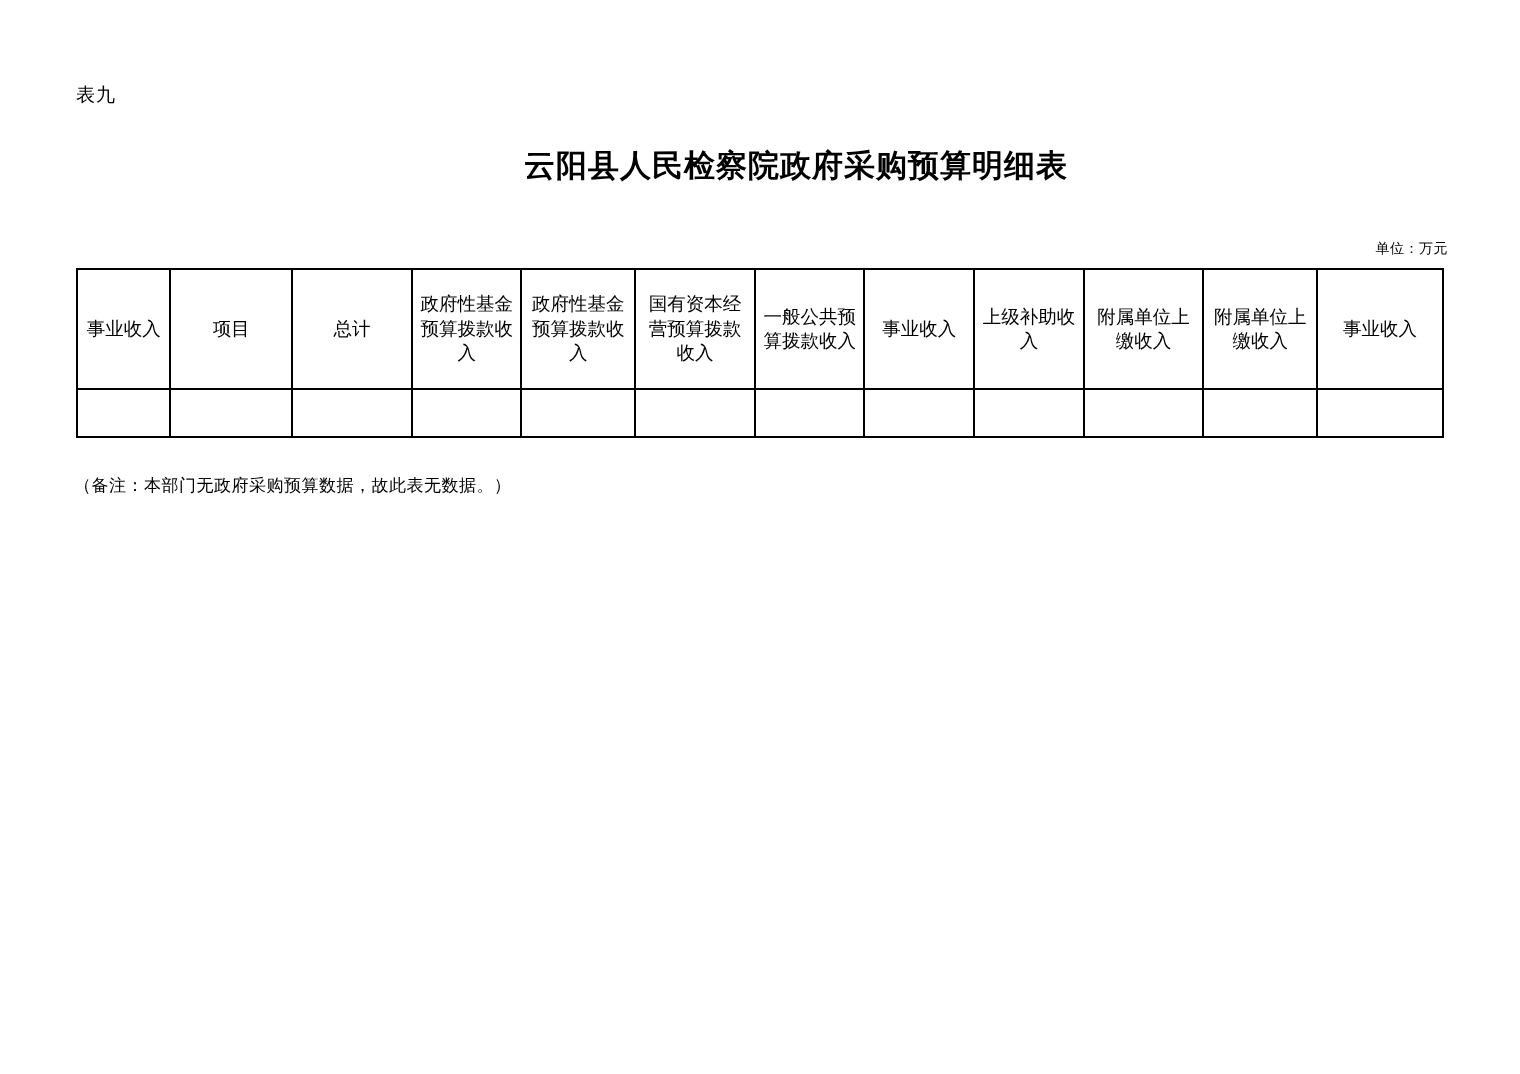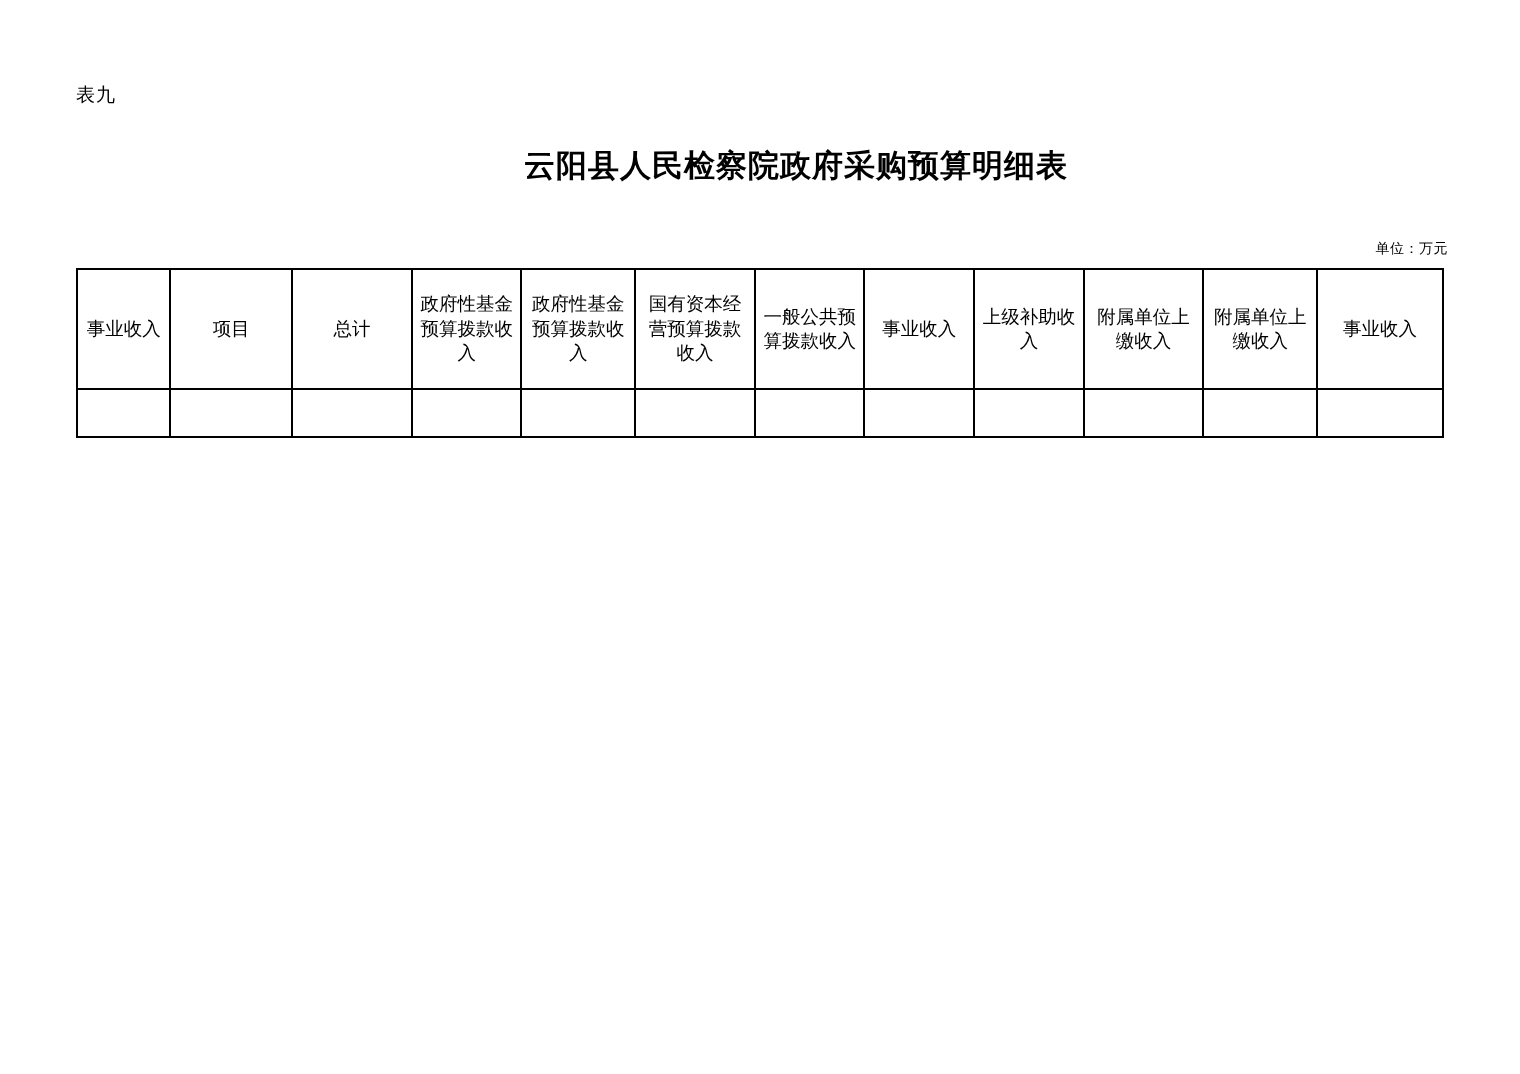--- a/index.html
+++ b/index.html
@@ -133,14 +133,15 @@
         <td></td>
         <td></td>
         <td></td>
         <td></td>
         <td></td>
         <td></td>
       </tr>
     </tbody>
   </table>
 
+  <div class="note">（备注：本部门无政府采购预算数据，故此表无数据。）</div>
 
 </div>
 
 </body></html>

